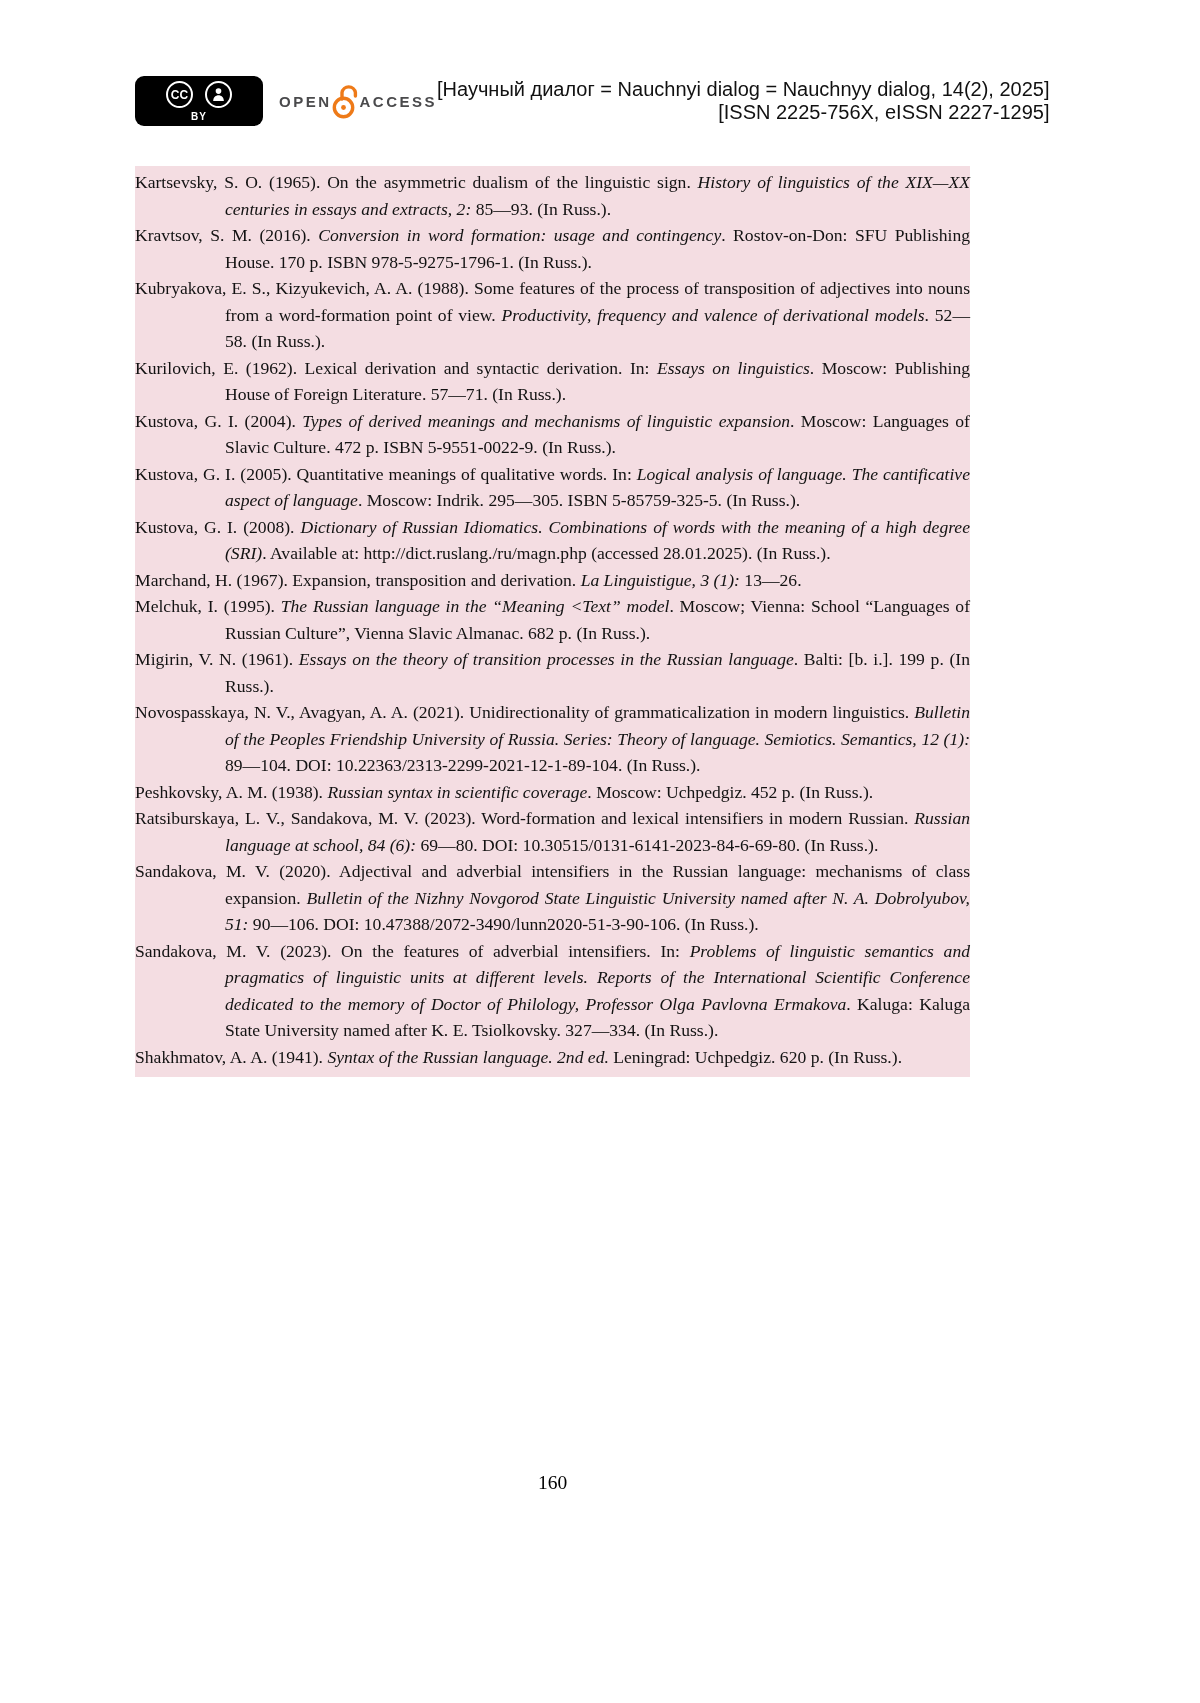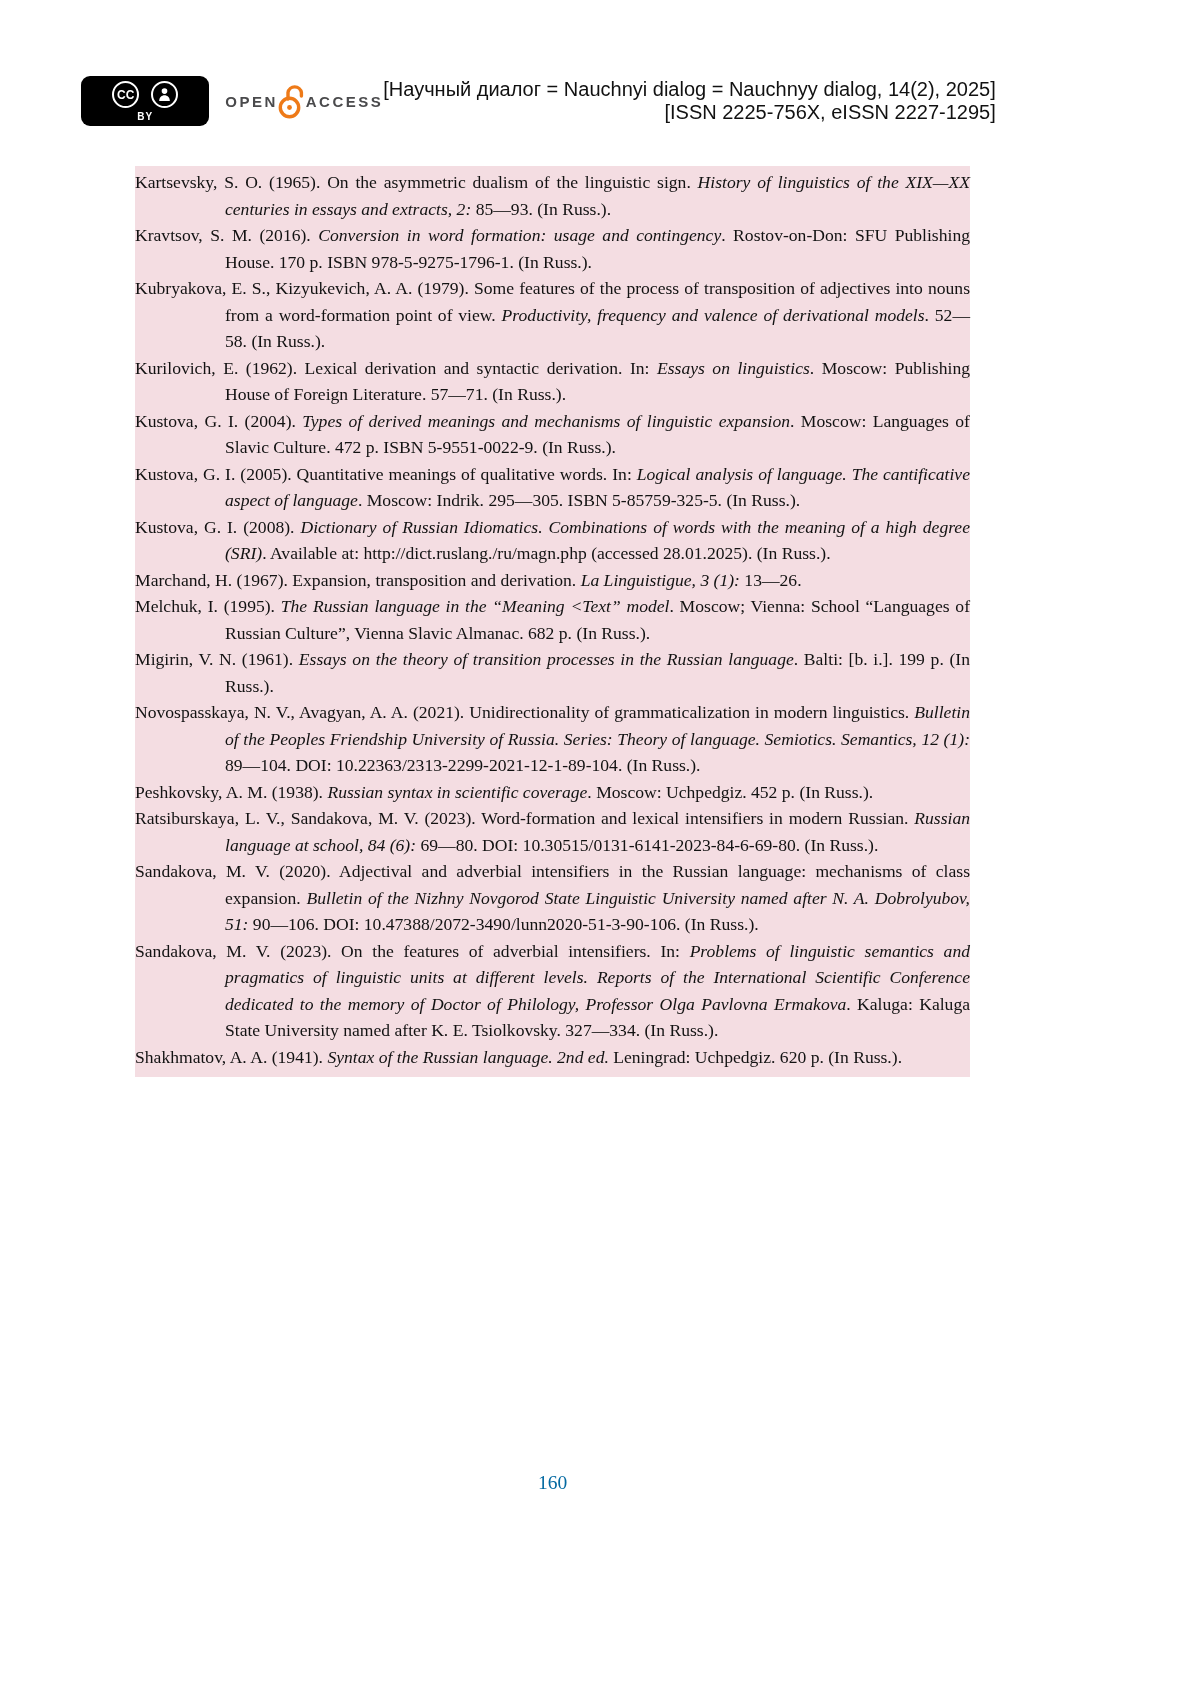--- a/index.html
+++ b/index.html
@@ -14,24 +14,24 @@
     background: #ffffff;
     font-family: "Liberation Serif", serif;
     color: #121212;
     overflow: hidden;
   }
 
   
   .header {
     position: absolute;
     top: 76px;
-    left: 121px;
+    left: 135px;
     width: 835px;
     display: flex;
-    justify-content: center;
+    justify-content: space-between;
     align-items: center;
   }
   .logos { display: flex; align-items: center; gap: 16px; }
 
   .cc-badge {
     width: 128px;
     background: #000;
     border-radius: 9px;
     padding: 5px 6px 4px;
     display: flex;
@@ -101,21 +101,21 @@
   .it { font-style: italic; }
 
   
   .page-number {
     position: absolute;
     top: 1472px;
     left: 135px;
     width: 835px;
     text-align: center;
     font-size: 19.5px;
-    color: #0369a1;
+    color: #000000;
   }
 </style>
 </head>
 <body>
 
 <div class="page">
 
   <header class="header">
     <div class="logos">
 
@@ -146,21 +146,21 @@
 
     <div class="header-text">
       <div>[Научный диалог = Nauchnyi dialog = Nauchnyy dialog, 14(2), 2025]</div>
       <div>[ISSN 2225-756X, eISSN 2227-1295]</div>
     </div>
   </header>
 
   <main class="refs" id="refs">
       <p class="ref"><span>Kartsevsky, S. O. (1965). On the asymmetric dualism of the linguistic sign. </span><span class="it">History of linguistics of the XIX—XX centuries in essays and extracts, 2:</span><span> 85—93. (In Russ.).</span></p>
       <p class="ref"><span>Kravtsov, S. M. (2016). </span><span class="it">Conversion in word formation: usage and contingency</span><span>. Rostov-on-Don: SFU Publishing House. 170 p. ISBN 978-5-9275-1796-1. (In Russ.).</span></p>
-      <p class="ref"><span>Kubryakova, E. S., Kizyukevich, A. A. (1979). Some features of the process of transposition of adjectives into nouns from a word-formation point of view. </span><span class="it">Productivity, frequency and valence of derivational models</span><span>. 52—58. (In Russ.).</span></p>
+      <p class="ref"><span>Kubryakova, E. S., Kizyukevich, A. A. (1988). Some features of the process of transposition of adjectives into nouns from a word-formation point of view. </span><span class="it">Productivity, frequency and valence of derivational models</span><span>. 52—58. (In Russ.).</span></p>
       <p class="ref"><span>Kurilovich, E. (1962). Lexical derivation and syntactic derivation. In: </span><span class="it">Essays on linguistics</span><span>. Moscow: Publishing House of Foreign Literature. 57—71. (In Russ.).</span></p>
       <p class="ref"><span>Kustova, G. I. (2004). </span><span class="it">Types of derived meanings and mechanisms of linguistic expansion</span><span>. Moscow: Languages of Slavic Culture. 472 p. ISBN 5-9551-0022-9. (In Russ.).</span></p>
       <p class="ref"><span>Kustova, G. I. (2005). Quantitative meanings of qualitative words. In: </span><span class="it">Logical analysis of language. The cantificative aspect of language</span><span>. Moscow: Indrik. 295—305. ISBN 5-85759-325-5. (In Russ.).</span></p>
       <p class="ref"><span>Kustova, G. I. (2008). </span><span class="it">Dictionary of Russian Idiomatics. Combinations of words with the meaning of a high degree (SRI)</span><span>. Available at: http://dict.ruslang./ru/magn.php (accessed 28.01.2025). (In Russ.).</span></p>
       <p class="ref"><span>Marchand, H. (1967). Expansion, transposition and derivation. </span><span class="it">La Linguistigue, 3 (1):</span><span> 13—26.</span></p>
       <p class="ref"><span>Melchuk, I. (1995). </span><span class="it">The Russian language in the “Meaning &lt;Text” model</span><span>. Moscow; Vienna: School “Languages of Russian Culture”, Vienna Slavic Almanac. 682 p. (In Russ.).</span></p>
       <p class="ref"><span>Migirin, V. N. (1961). </span><span class="it">Essays on the theory of transition processes in the Russian language</span><span>. Balti: [b. i.]. 199 p. (In Russ.).</span></p>
       <p class="ref"><span>Novospasskaya, N. V., Avagyan, A. A. (2021). Unidirectionality of grammaticalization in modern linguistics. </span><span class="it">Bulletin of the Peoples Friendship University of Russia. Series: Theory of language. Semiotics. Semantics, 12 (1):</span><span> 89—104. DOI: 10.22363/2313-2299-2021-12-1-89-104. (In Russ.).</span></p>
       <p class="ref"><span>Peshkovsky, A. M. (1938). </span><span class="it">Russian syntax in scientific coverage</span><span>. Moscow: Uchpedgiz. 452 p. (In Russ.).</span></p>
       <p class="ref"><span>Ratsiburskaya, L. V., Sandakova, M. V. (2023). Word-formation and lexical intensifiers in modern Russian. </span><span class="it">Russian language at school, 84 (6):</span><span> 69—80. DOI: 10.30515/0131-6141-2023-84-6-69-80. (In Russ.).</span></p>

